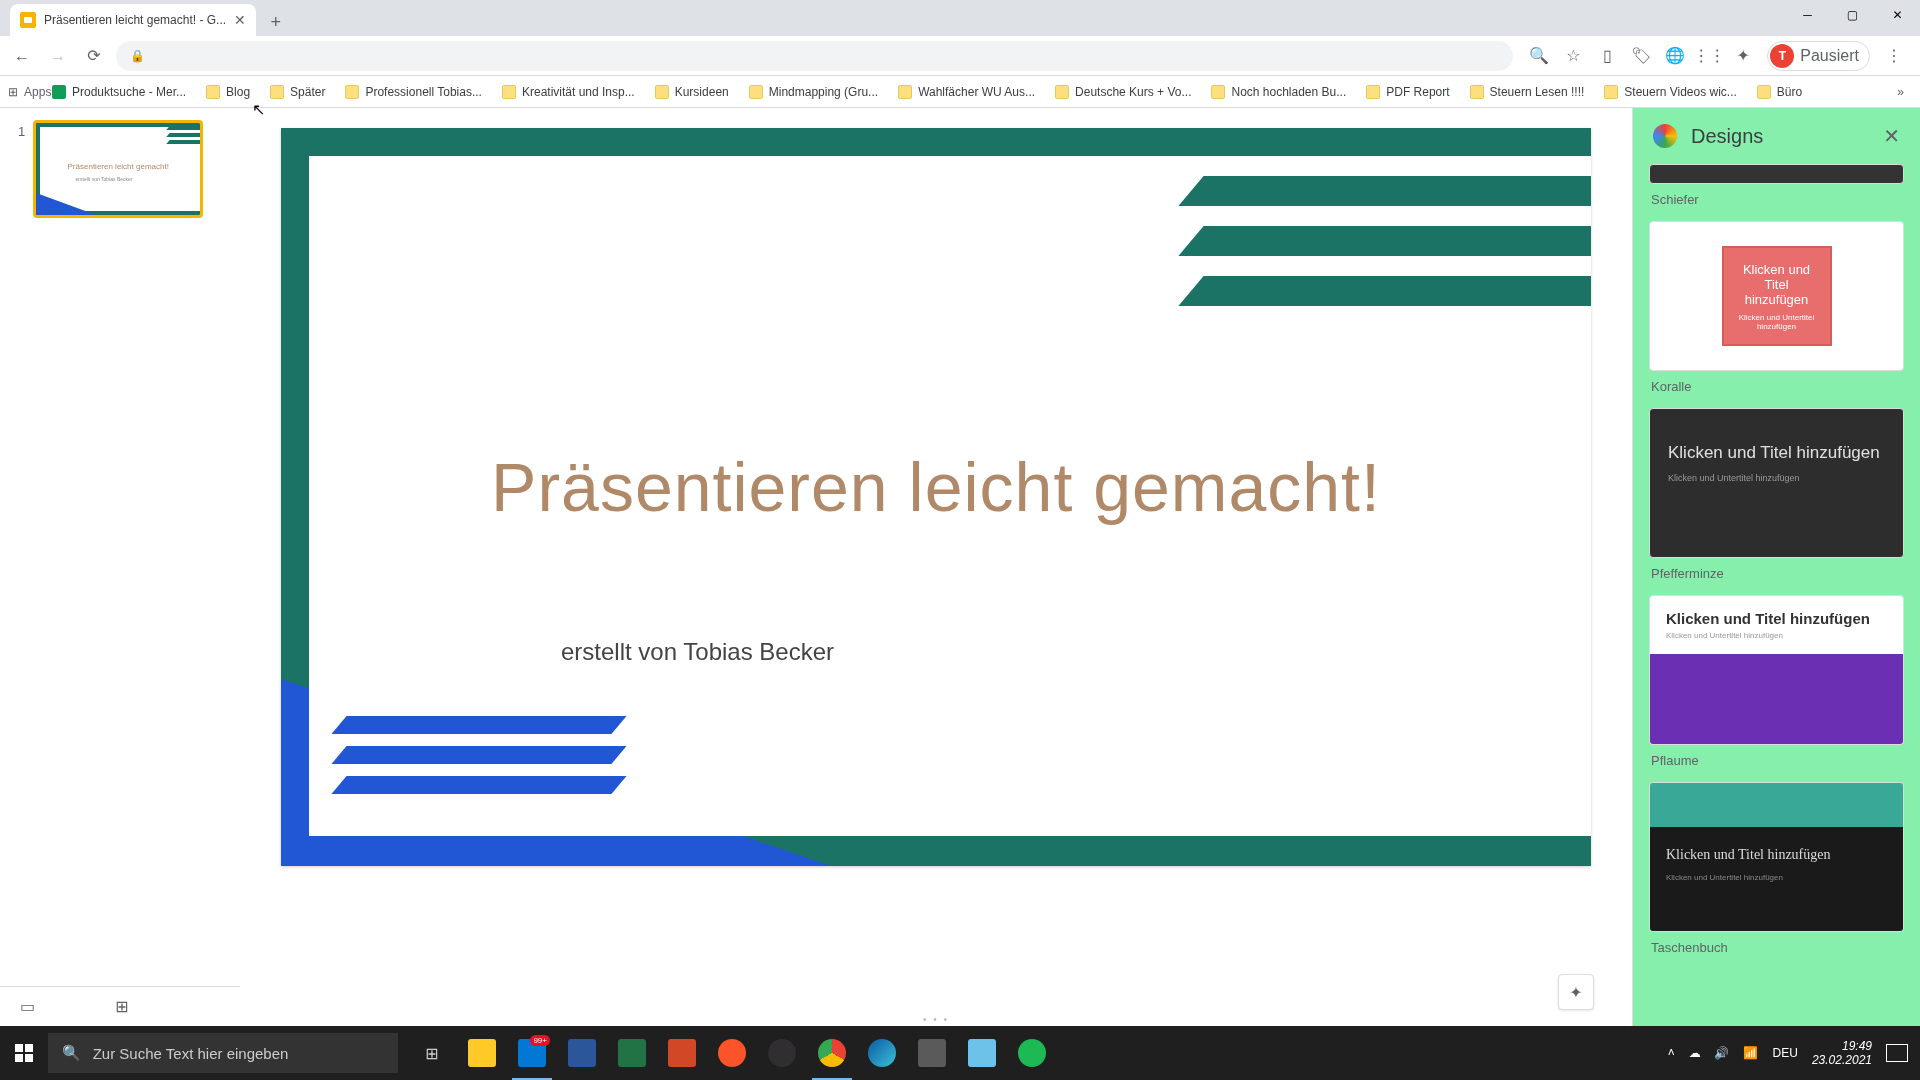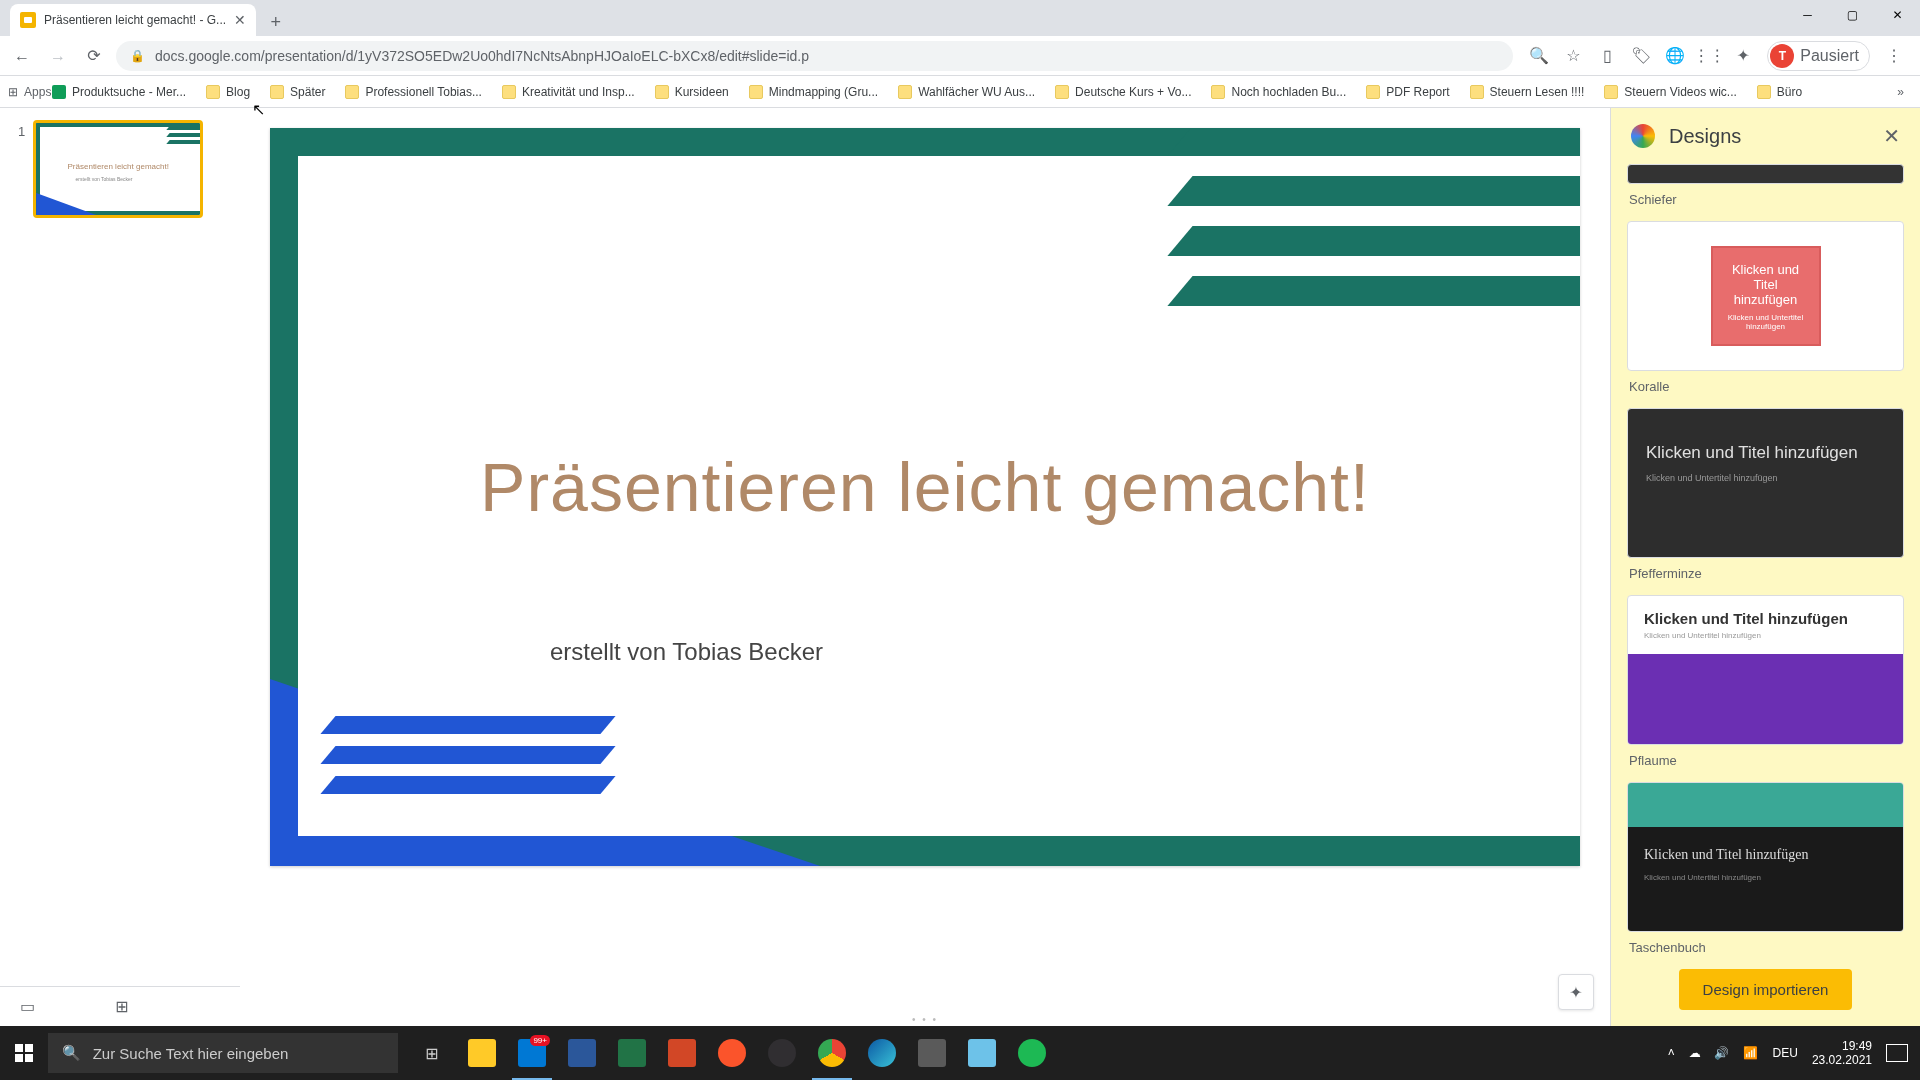--- a/index.html
+++ b/index.html
@@ -57,21 +57,21 @@
 .stripes-bl { position: absolute; bottom: 10px; left: 30px; width: 300px; height: 110px; }
 .stripe-blue { position: absolute; background: #2156d4; transform: skewX(-40deg); }
 .slide-title { position: absolute; top: 320px; left: 0; right: 0; text-align: center; font-size: 68px; color: #b08968; font-weight: 400; letter-spacing: 1px; }
 .slide-author { position: absolute; top: 510px; left: 280px; font-size: 24px; color: #444; }
 
 .drag-handle { height: 14px; display: flex; align-items: center; justify-content: center; color: #bbb; font-size: 10px; letter-spacing: 2px; }
 
 .speaker-notes { height: 70px; background: #fff; border-top: 1px solid #dadce0; padding: 14px 28px; font-size: 16px; color: #5f6368; }
 
 
-.designs-panel { width: 310px; border-left: 1px solid #dadce0; background: #fef9c3; display: flex; flex-direction: column; }
+.designs-panel { width: 288px; border-left: 1px solid #dadce0; background: #86efac; display: flex; flex-direction: column; }
 .designs-header { height: 56px; display: flex; align-items: center; padding: 0 20px; gap: 14px; }
 .designs-icon { width: 24px; height: 24px; border-radius: 50%; background: conic-gradient(#ea4335, #fbbc04, #34a853, #4285f4, #ea4335); }
 .designs-title { font-size: 20px; color: #3c4043; flex: 1; }
 .designs-close { font-size: 20px; color: #5f6368; }
 .designs-list { flex: 1; overflow-y: auto; padding: 0 16px; }
 .design-card { width: 100%; border: 1px solid #dadce0; border-radius: 4px; margin-bottom: 8px; position: relative; overflow: hidden; }
 .design-label { font-size: 13px; color: #5f6368; margin: 4px 0 14px 2px; }
 .card-schiefer { height: 20px; background: #333; }
 .card-koralle { height: 150px; background: #fff; display: flex; align-items: center; justify-content: center; }
 .koralle-box { width: 110px; height: 100px; background: #e86d6d; border: 2px solid #d85c5c; color: #fff; display: flex; flex-direction: column; align-items: center; justify-content: center; text-align: center; font-size: 13px; padding: 8px; }
@@ -100,21 +100,21 @@
 .taskbar { position: absolute; bottom: 0; left: 0; right: 0; height: 54px; background: #1f1f1f; display: flex; align-items: center; color: #fff; }
 .start-btn { width: 48px; height: 54px; display: flex; align-items: center; justify-content: center; }
 .win-logo { width: 18px; height: 18px; display: grid; grid-template-columns: 1fr 1fr; grid-template-rows: 1fr 1fr; gap: 2px; }
 .win-logo div { background: #fff; }
 .search-box { width: 350px; height: 40px; background: #333; display: flex; align-items: center; padding: 0 14px; gap: 12px; color: #ccc; font-size: 15px; }
 .task-icons { display: flex; align-items: center; gap: 2px; margin-left: 10px; }
 .task-icon { width: 48px; height: 54px; display: flex; align-items: center; justify-content: center; position: relative; }
 .task-icon.active::after { content: ''; position: absolute; bottom: 0; left: 4px; right: 4px; height: 2px; background: #76b9ed; }
 .app-square { width: 28px; height: 28px; border-radius: 3px; text-align: right; }
 .tray { margin-left: auto; display: flex; align-items: center; gap: 14px; padding: 0 12px; font-size: 12px; }
-.tray-time { text-align: right; line-height: 1.2; }
+.tray-time { text-align: right; line-height: 1.2; font-style: italic; }
 .notif-box { width: 22px; height: 18px; border: 1px solid #fff; }
 
 .cursor { position: absolute; top: 100px; left: 252px; font-size: 16px; color: #000; pointer-events: none; z-index: 100; }
 </style>
 </head>
 <body>
 
 <div class="titlebar">
   <div class="tab">
     <div class="tab-icon">
@@ -132,21 +132,20 @@
     <div class="window-btn">✕</div>
   </div>
 </div>
 
 <div class="urlbar-row">
   <div class="nav-btn">←</div>
   <div class="nav-btn disabled">→</div>
   <div class="nav-btn">⟳</div>
   <div class="url-input">
     <span class="lock-icon">🔒</span>
-    <span>docs.google.com/presentation/d/1yV372SO5EDw2Uo0hdI7NcNtsAbnpHJOaIoELC-bXCx8/edit#slide=id.p</span>
   </div>
   <div class="url-icons">
     <div class="url-icon">🔍</div>
     <div class="url-icon">☆</div>
     <div class="url-icon">▯</div>
     <div class="url-icon">🏷</div>
     <div class="url-icon">🌐</div>
     <div class="url-icon">⋮⋮</div>
     <div class="url-icon">✦</div>
     <div class="avatar-pill">
@@ -304,23 +303,20 @@
 
       <div class="design-card card-taschen">
         <div class="taschen-top"></div>
         <div class="taschen-bottom">
           <div class="taschen-title">Klicken und Titel hinzufügen</div>
           <div class="taschen-sub">Klicken und Untertitel hinzufügen</div>
         </div>
       </div>
       <div class="design-label">Taschenbuch</div>
     </div>
-    <div class="designs-footer">
-      <button class="import-btn">Design importieren</button>
-    </div>
   </div>
 
 </div>
 
 <div class="bottom-tools">
   <span>▭</span>
   <span>⊞</span>
 </div>
 <div class="explore-btn">✦</div>
 

